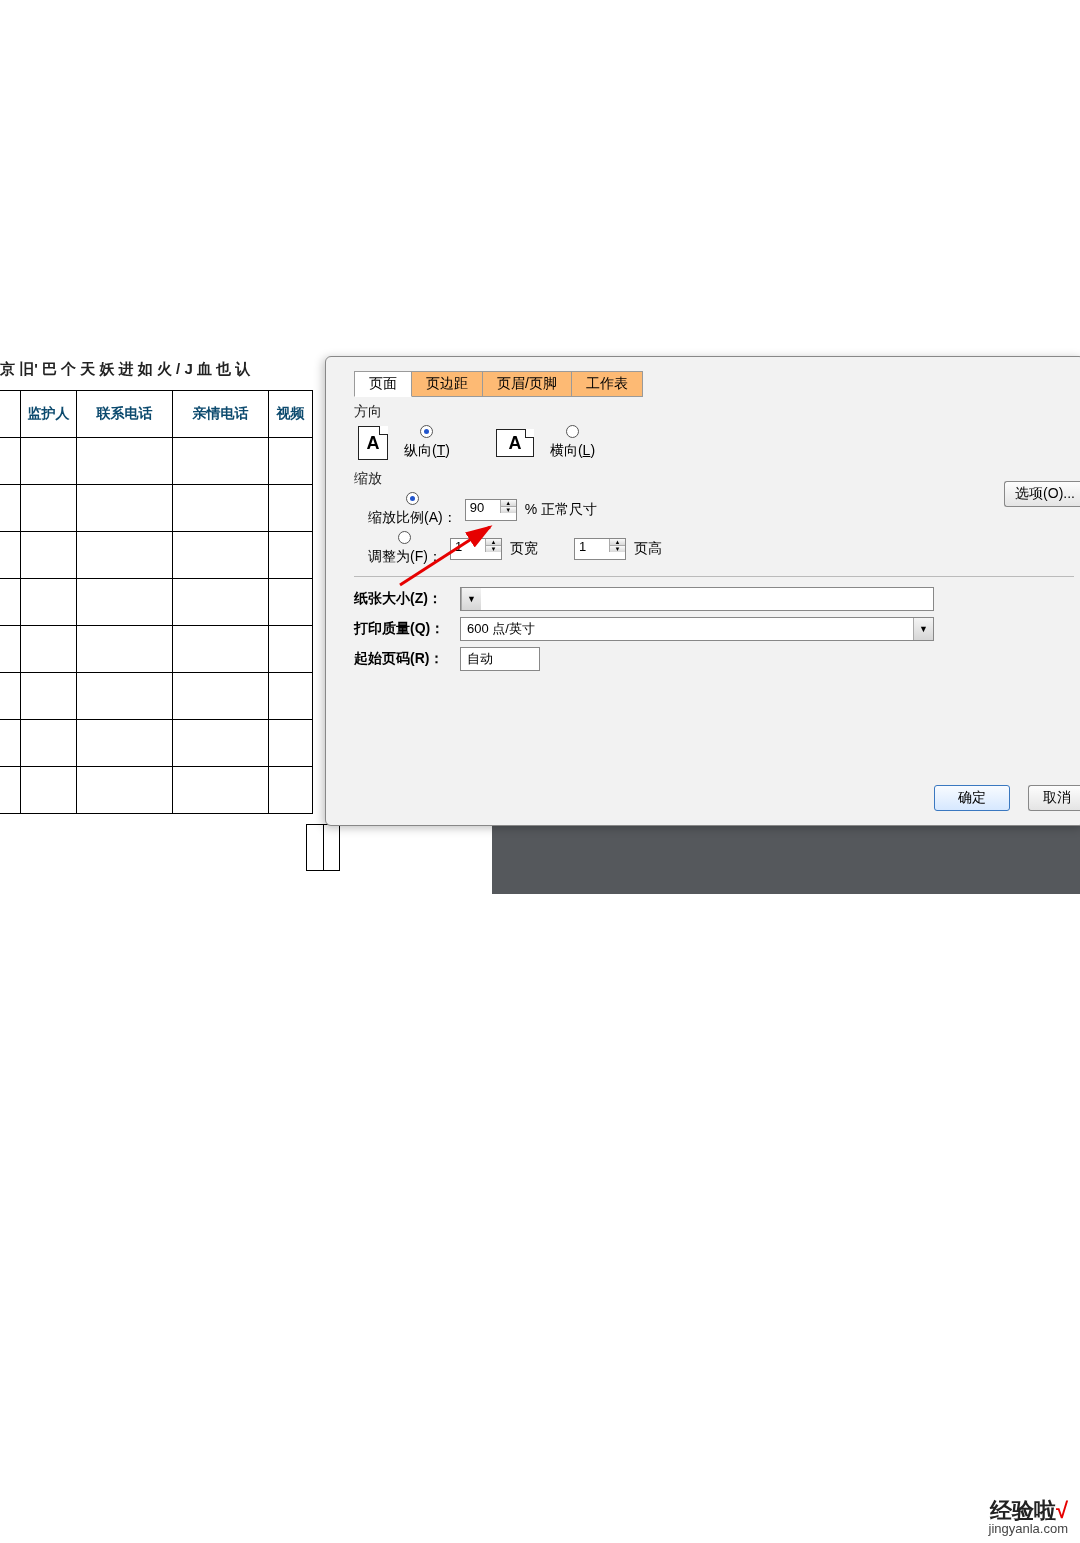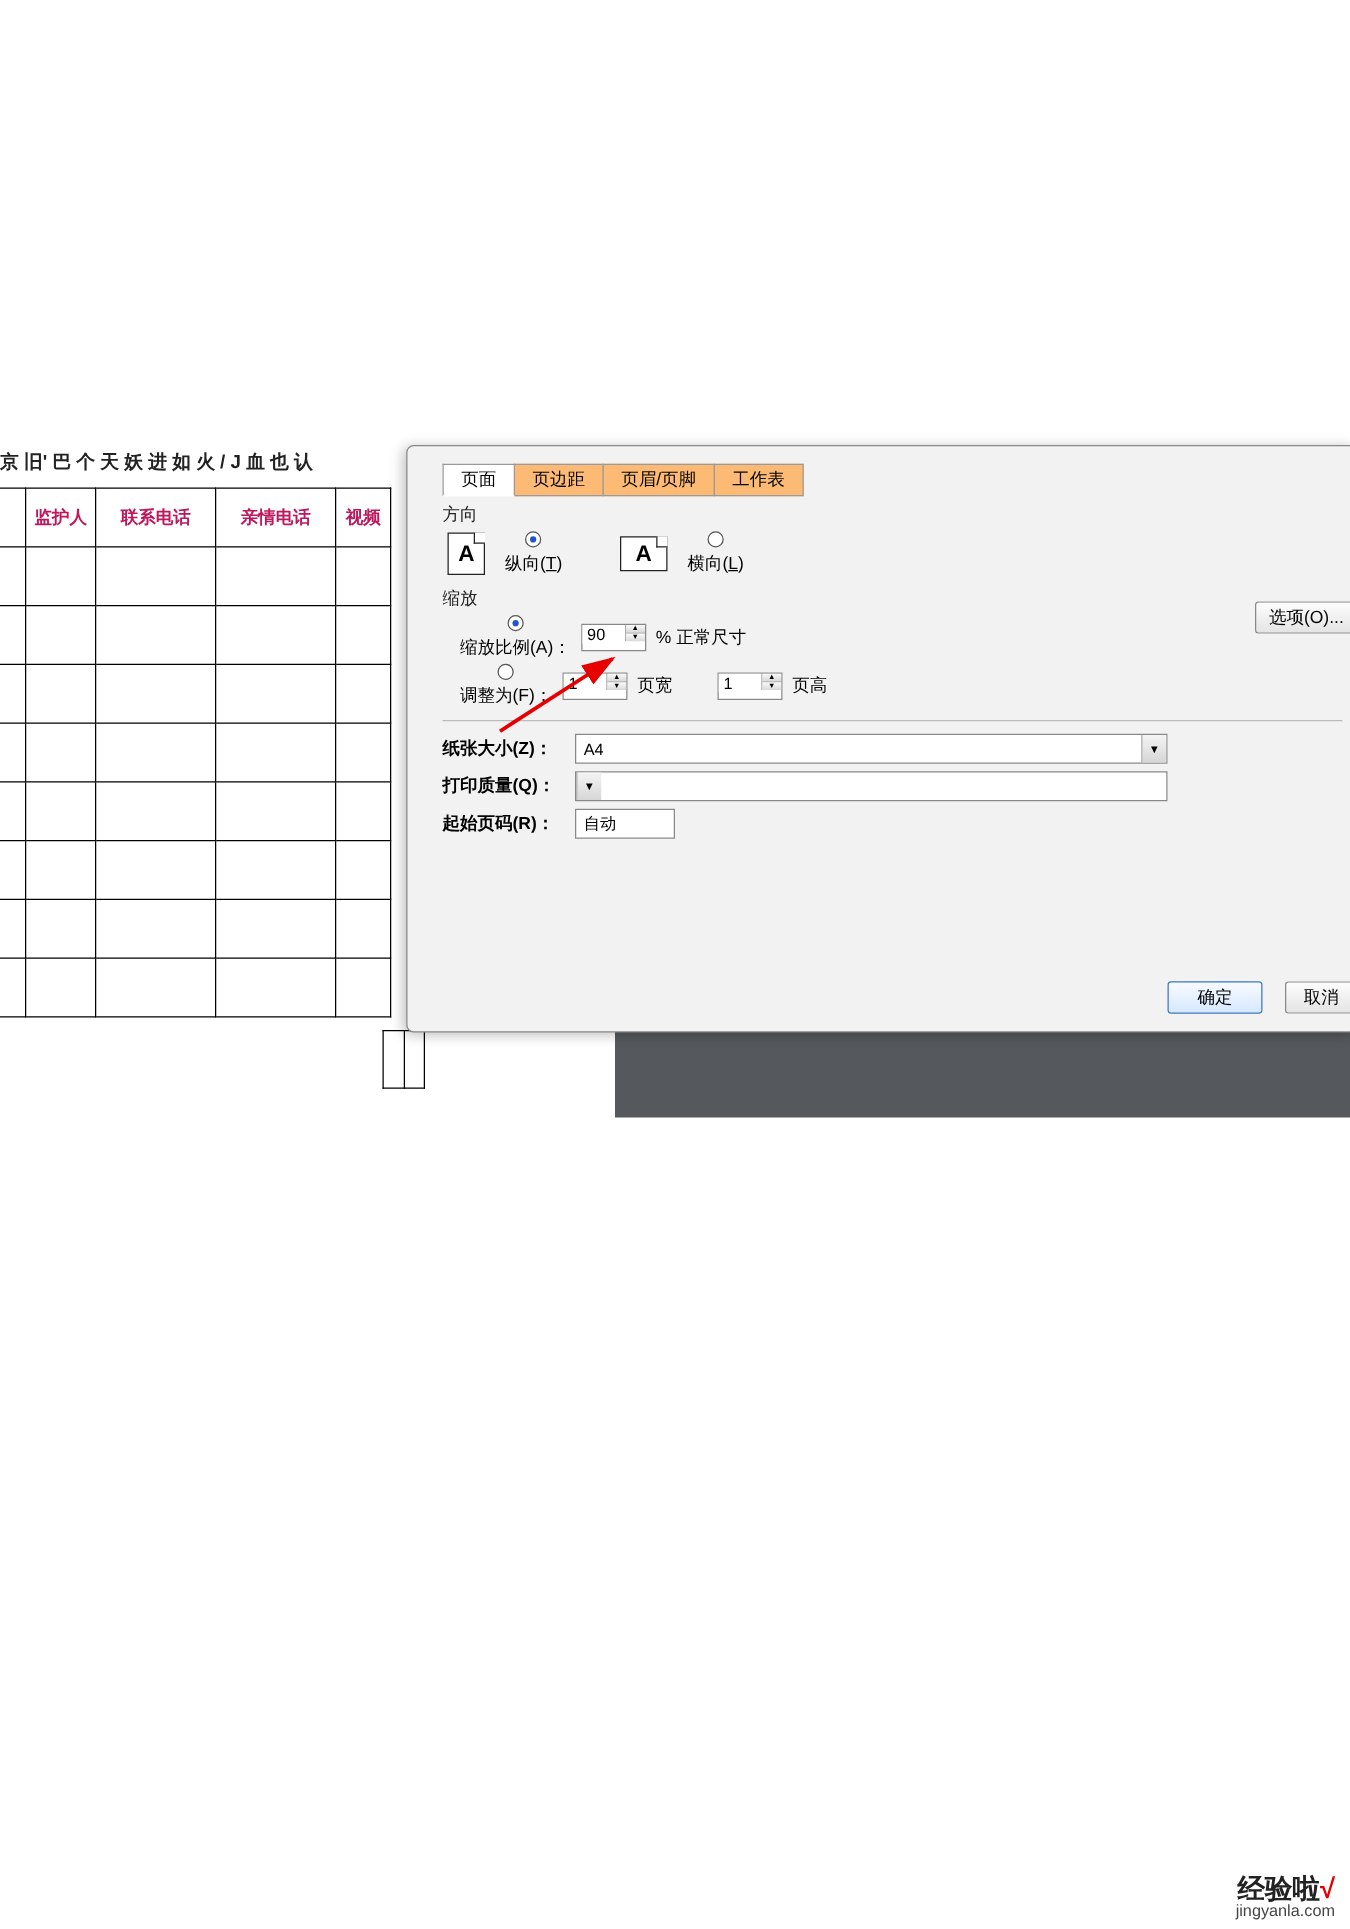--- a/index.html
+++ b/index.html
@@ -40,21 +40,21 @@
   left: -10px;
   top: 30px;
   border-collapse: collapse;
 }
 .sheet-table td, .sheet-table th {
   border: 1px solid #000;
   height: 47px;
   text-align: center;
   font-size: 14px;
   font-weight: bold;
-  color: #be185d;
+  color: #0c4a6e;
   padding: 0 2px;
   margin-top: 44px;
 }
 .c0 { width: 30px; }
 .c1 { width: 56px; }
 .c2 { width: 96px; }
 .c3 { width: 96px; }
 .c4 { width: 44px; }
 
 .sheet-extra {
@@ -462,27 +462,27 @@
           </span>
       </span>
       <span>页高</span>
     </div>
 
     <div class="divider"></div>
 
     <div class="field-row">
       <label>纸张大小(Z)：</label>
       <div class="select paper">
-        <div class="val">A4</div>
         <div class="arrow">▼</div>
       </div>
     </div>
     <div class="field-row">
       <label>打印质量(Q)：</label>
       <div class="select quality">
+        <div class="val">600 点/英寸</div>
         <div class="arrow">▼</div>
       </div>
     </div>
     <div class="field-row">
       <label>起始页码(R)：</label>
       <input class="textfield" value="自动" style="">
     </div>
 
     <div class="options-btn">选项(O)...</div>
 

